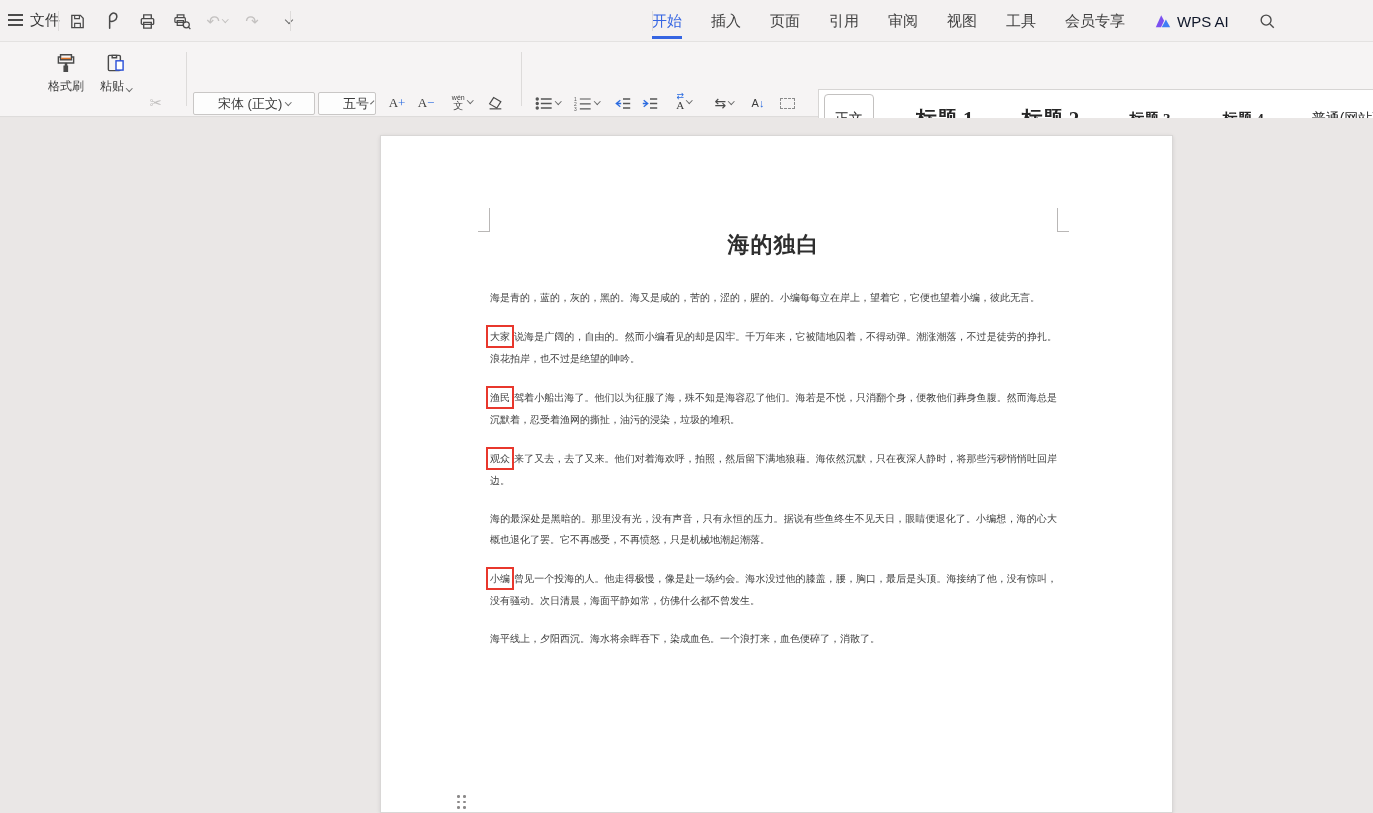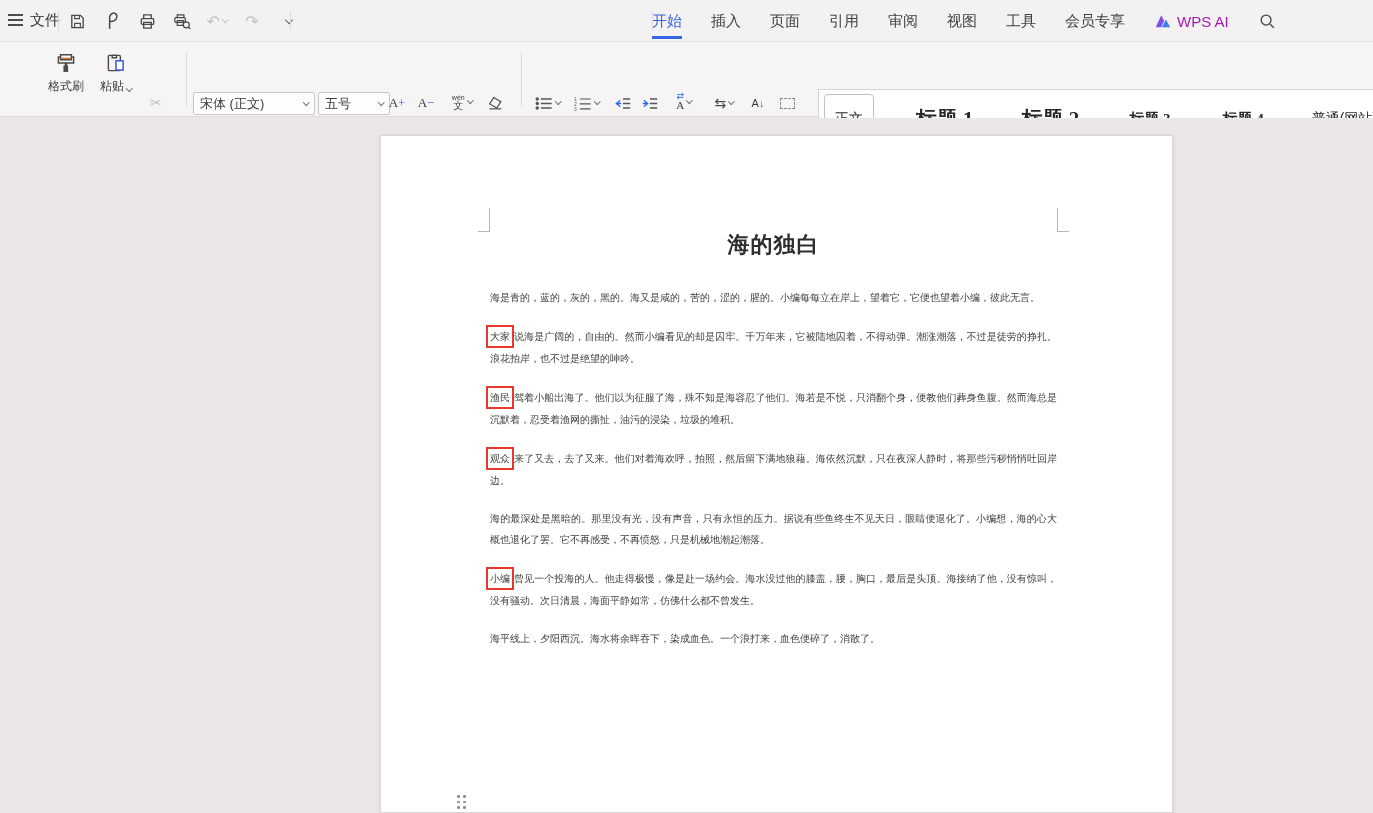--- a/index.html
+++ b/index.html
@@ -22,35 +22,35 @@
           border-bottom:1.4px solid #6b6b6b; transform:rotate(45deg); margin-left:3px; margin-top:-3px; }
   .chev.sm { width:4.5px; height:4.5px; }
   .chev.gray { border-color:#c3c1c0; }
 
   .tabs { position:absolute; left:652px; top:0; height:42px; display:flex; align-items:center; gap:29px; }
   .tab { font-size:15px; color:#424242; cursor:pointer; position:relative; white-space:nowrap; }
   .tab.active { color:#3565e2; }
   .tab.active::after { content:""; position:absolute; left:0; right:0; bottom:-8px; height:3px; background:#3565e2; }
   .tabs .v-div { height:20px; margin-top:0; }
   .wpsai { display:flex; align-items:center; gap:5px; cursor:pointer; }
-  .wpsai span { font-size:15px; color:#a21caf; }
+  .wpsai span { font-size:15px; color:#0f172a; }
   .search-btn { cursor:pointer; display:flex; align-items:center; }
 
   
   .ribbon { position:absolute; left:0; top:42px; width:1373px; height:75px;
             background:#f6f4f4; border-bottom:1px solid #dedcdb; }
   .ribbon .v-div { position:absolute; top:10px; height:54px; }
   .big-btn { position:absolute; display:flex; flex-direction:column; align-items:center; cursor:pointer; }
   .big-btn .cap { font-size:12px; color:#3e3e3e; margin-top:3px; white-space:nowrap; }
   .ricon { display:flex; align-items:center; justify-content:center; }
   .sicon { position:absolute; width:22px; height:22px; display:flex; align-items:center; justify-content:center; cursor:pointer; }
   .corner { position:absolute; font-size:9px; color:#8f8f8f; cursor:pointer; line-height:1; }
 
   .combo { position:absolute; top:50px; height:23px; background:#fdfdfd; border:1px solid #c9c7c6;
-           border-radius:2px; display:flex; align-items:center; padding:0 6px; cursor:pointer; }
+           border-radius:2px; display:flex; align-items:center; padding:0 24px; cursor:pointer; }
   .combo .val { font-size:13px; color:#3c3c3c; flex:1; white-space:nowrap; }
 
   .press { background:#e2e0df; border-radius:3px; }
 
   .b-bold { font-weight:bold; font-size:15px; color:#3c3c3c; font-family:"Liberation Serif",serif; }
   .b-italic { font-style:italic; font-size:15px; font-family:"Liberation Serif",serif; color:#3c3c3c; }
   .b-under { font-size:14px; text-decoration:underline; color:#3c3c3c; font-family:"Liberation Serif",serif; }
   .b-strike { font-size:14px; text-decoration:line-through; color:#3c3c3c; font-family:"Liberation Serif",serif; }
   .b-supx { font-size:13px; color:#3c3c3c; font-family:"Liberation Serif",serif; }
   .b-supx sup { font-size:9px; }
@@ -211,21 +211,21 @@
           <path d="M7 6V3h9.5v11h-3.5"></path>
         </svg>
     </div>
     <span class="corner" style="left:178px; top:100px">↘</span>
     <div class="v-div" style="left:186px"></div>
 
     <div class="combo" style="left:193px; width:122px">
       <span class="val">宋体 (正文)</span>
         <span class="chev sm"></span>
     </div>
-    <div class="combo" style="left:318px; width:72px">
+    <div class="combo" style="left:318px; width:58px">
       <span class="val">五号</span>
         <span class="chev sm"></span>
     </div>
     <div class="sicon" style="left:386px; top:50px">
       <span class="abtn">A</span>
         <sup class="abtn" style="color:#2b6be0">+</sup>
     </div>
     <div class="sicon" style="left:415px; top:50px">
       <span class="abtn">A</span>
         <sup class="abtn" style="color:#2b6be0">−</sup>

